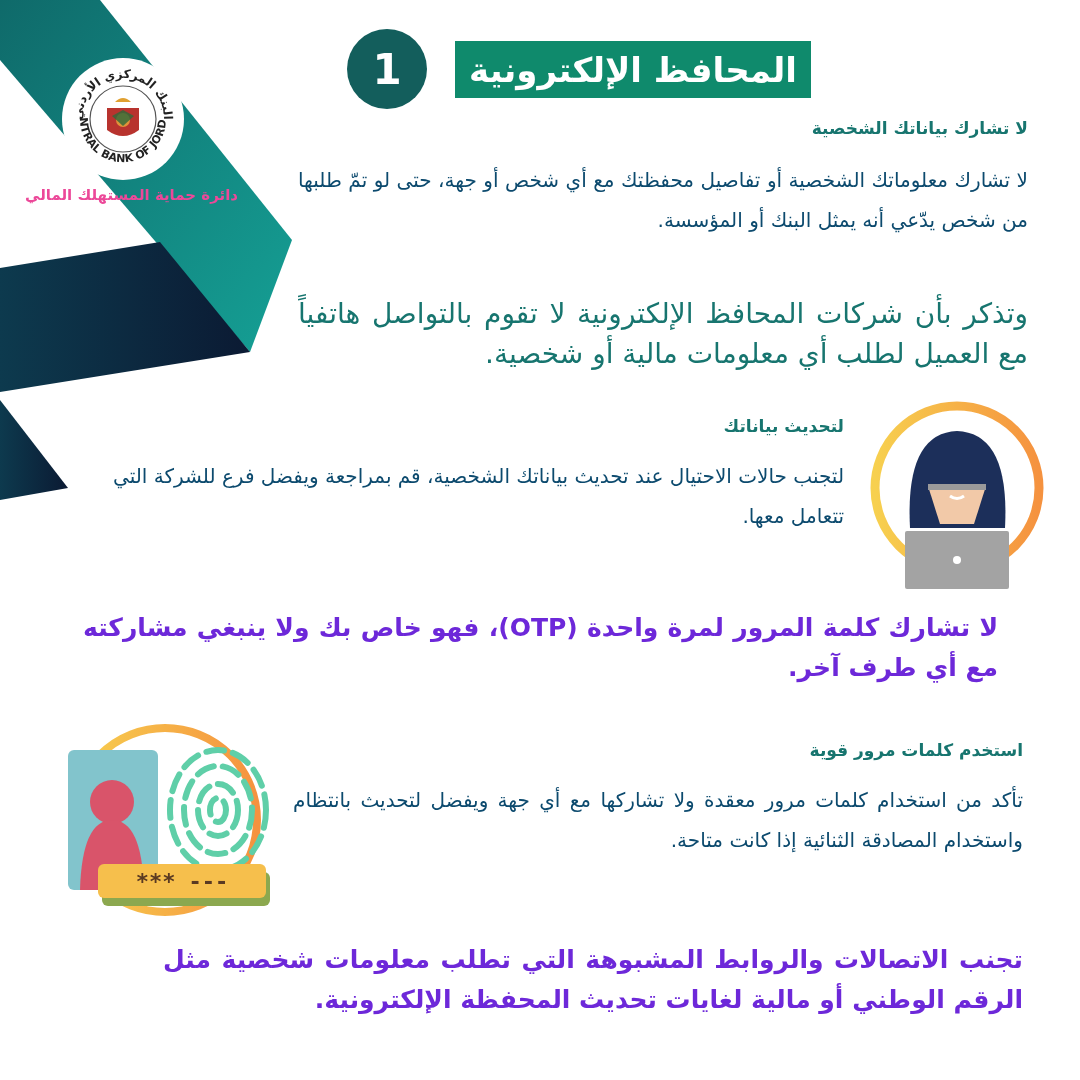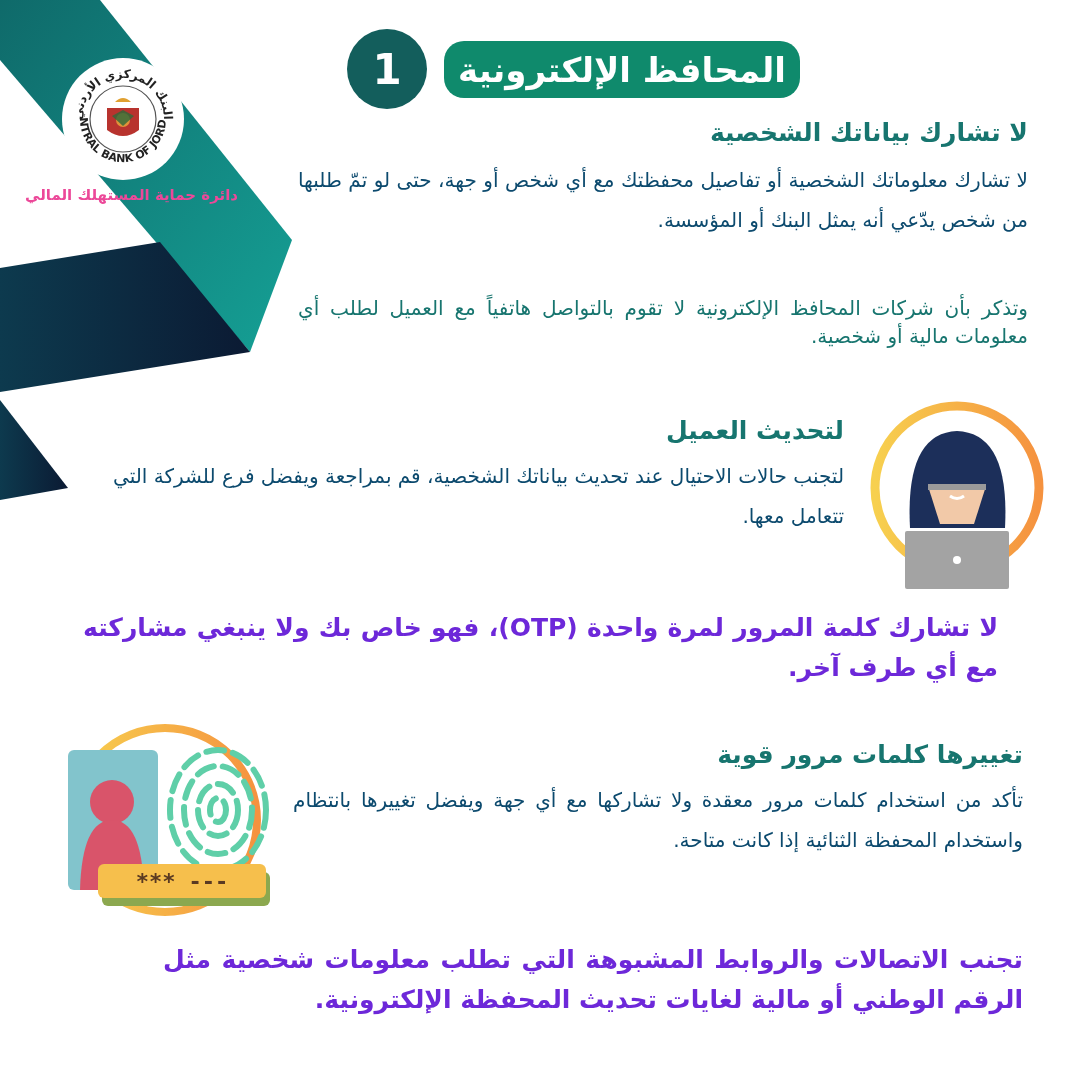--- a/index.html
+++ b/index.html
@@ -16,28 +16,28 @@
   .dept {
     position: absolute; left: 8px; top: 186px; width: 230px;
     font-size: 15px; font-weight: bold; color: #ec4899; direction: rtl; text-align: right;
   }
   .num-badge {
     position: absolute; left: 347px; top: 29px; width: 80px; height: 80px; border-radius: 50%;
     background: #135e5c; color: #fff; font-size: 42px; font-weight: bold;
     display: flex; align-items: center; justify-content: center;
   }
   .title-pill {
-    position: absolute; left: 444px; top: 41px; width: 356px; height: 57px; border-radius: 20px;
+    position: absolute; left: 455px; top: 41px; width: 356px; height: 57px; border-radius: 0;
     background: #0f8a6c; color: #fff; font-size: 34px; font-weight: bold;
     display: flex; align-items: center; justify-content: center; direction: rtl;
   }
   .rtl { direction: rtl; text-align: right; position: absolute; }
-  .h-teal { color: #17756f; font-weight: bold; font-size: 25px; }
+  .h-teal { color: #17756f; font-weight: bold; font-size: 17px; }
   .body-black { color: #0c4a6e; font-size: 20px; line-height: 40px; }
-  .body-teal { color: #17756f; font-size: 20px; line-height: 28px; }
+  .body-teal { color: #17756f; font-size: 28px; line-height: 40px; }
   .bold-teal { color: #6d28d9; font-weight: bold; font-size: 25px; line-height: 40px; }
   .j { text-align: justify; text-align-last: right; }
 </style>
 </head>
 <body>
 
 <svg class="ribbons" viewBox="0 0 1080 1080">
   <defs>
     <linearGradient id="tealg" x1="0" y1="0" x2="1" y2="1">
       <stop offset="0" stop-color="#0f6a6a"></stop>
@@ -94,21 +94,21 @@
     <circle cx="97" cy="90" r="82" fill="none" stroke="url(#ring1)" stroke-width="9"></circle>
     <path d="M50 130 Q45 35 97 33 Q150 35 145 130 Z" fill="#1c2f5a"></path>
     <path d="M68 88 h58 l-12 38 h-34 z" fill="#f2c9a8"></path>
     <rect x="68" y="86" width="58" height="6" fill="#9a9a9a"></rect>
     <path d="M90 98 q7 5 14 0" stroke="#fff" stroke-width="3" fill="none"></path>
     <rect x="45" y="133" width="104" height="58" fill="#a3a3a3" rx="2"></rect>
     <circle cx="97" cy="162" r="4" fill="#fff"></circle>
   </svg>
 </div>
 
-<div class="rtl h-teal" style="right:236px; top:416px; width:500px;">لتحديث العميل</div>
+<div class="rtl h-teal" style="right:236px; top:416px; width:500px;">لتحديث بياناتك</div>
 <div class="rtl body-black" style="right:236px; top:456px; width:780px;">لتجنب حالات الاحتيال عند تحديث بياناتك الشخصية، قم بمراجعة ويفضل فرع للشركة التي تتعامل معها.</div>
 
 <div class="rtl bold-teal j" style="right:82px; top:608px; width:915px;">لا تشارك كلمة المرور لمرة واحدة (OTP)، فهو خاص بك ولا ينبغي مشاركته مع أي طرف آخر.</div>
 
 <div style="position:absolute; left:50px; top:722px; width:230px; height:195px;">
   <svg width="230" height="195" viewBox="0 0 230 195">
     <defs>
       <linearGradient id="ring2" x1="0" y1="0" x2="1" y2="0">
         <stop offset="0" stop-color="#f7d04f"></stop>
         <stop offset="1" stop-color="#f5923f"></stop>
@@ -123,16 +123,16 @@
       <ellipse cx="168" cy="88" rx="34" ry="44"></ellipse>
       <ellipse cx="168" cy="88" rx="48" ry="60"></ellipse>
       <ellipse cx="168" cy="88" rx="8" ry="12"></ellipse>
     </g>
     <rect x="52" y="150" width="168" height="34" rx="6" fill="#8ca84f"></rect>
     <rect x="48" y="142" width="168" height="34" rx="6" fill="#f6bf4c"></rect>
     <text x="132" y="167" text-anchor="middle" font-size="22" font-weight="bold" fill="#5a3a22" font-family="DejaVu Sans Mono, monospace">*** ---</text>
   </svg>
 </div>
 
-<div class="rtl h-teal" style="right:57px; top:740px; width:600px;">تغييرها كلمات مرور قوية</div>
-<div class="rtl body-black j" style="right:57px; top:780px; width:730px;">تأكد من استخدام كلمات مرور معقدة ولا تشاركها مع أي جهة ويفضل تغييرها بانتظام واستخدام المحفظة الثنائية إذا كانت متاحة.</div>
+<div class="rtl h-teal" style="right:57px; top:740px; width:600px;">استخدم كلمات مرور قوية</div>
+<div class="rtl body-black j" style="right:57px; top:780px; width:730px;">تأكد من استخدام كلمات مرور معقدة ولا تشاركها مع أي جهة ويفضل لتحديث بانتظام واستخدام المصادقة الثنائية إذا كانت متاحة.</div>
 
 <div class="rtl bold-teal j" style="right:57px; top:940px; width:860px;">تجنب الاتصالات والروابط المشبوهة التي تطلب معلومات شخصية مثل الرقم الوطني أو مالية لغايات تحديث المحفظة الإلكترونية.</div>
 
 </body></html>

